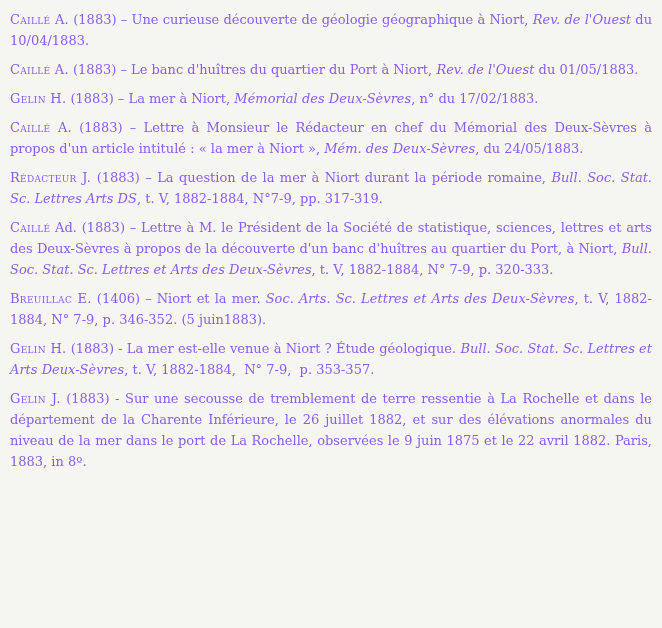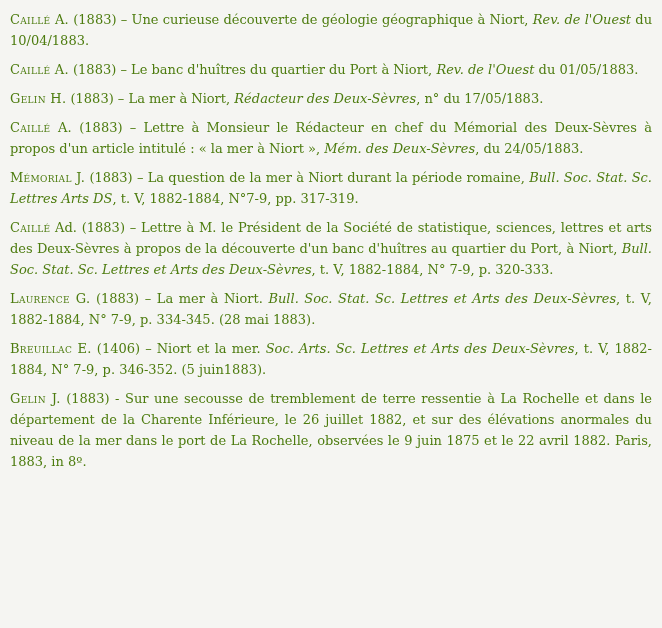--- a/index.html
+++ b/index.html
@@ -9,21 +9,21 @@
   }
   .page {
     width: 662px;
     height: 628px;
     box-sizing: border-box;
     padding: 9px 10px 0 10px;
     overflow: hidden;
     font-family: "DejaVu Serif", "Liberation Serif", serif;
     font-size: 13px;
     line-height: 21px;
-    color: #4d7c0f;
+    color: #8b5cf6;
     background: #f5f5f2;
   }
   .ref {
     margin: 0 0 8px 0;
     text-align: justify;
     white-space: pre-wrap;
   }
   .sc {
     font-variant: small-caps;
     letter-spacing: 0.3px;
@@ -35,21 +35,21 @@
     font-style: normal;
   }
 </style>
 </head>
 <body>
 
 <div class="page">
   <div>
       <p class="ref"><span class="sc">Caillé A.</span><span class="n"> (1883) – Une curieuse découverte de géologie géographique à Niort, </span><span class="i">Rev. de l'Ouest</span><span class="n"> du 10/04/1883.</span></p>
       <p class="ref"><span class="sc">Caillé A.</span><span class="n"> (1883) – Le banc d'huîtres du quartier du Port à Niort, </span><span class="i">Rev. de l'Ouest</span><span class="n"> du 01/05/1883.</span></p>
-      <p class="ref"><span class="sc">Gelin H.</span><span class="n"> (1883) – La mer à Niort, </span><span class="i">Rédacteur des Deux-Sèvres</span><span class="n">, n° du 17/05/1883.</span></p>
+      <p class="ref"><span class="sc">Gelin H.</span><span class="n"> (1883) – La mer à Niort, </span><span class="i">Mémorial des Deux-Sèvres</span><span class="n">, n° du 17/02/1883.</span></p>
       <p class="ref"><span class="sc">Caillé A.</span><span class="n"> (1883) – Lettre à Monsieur le Rédacteur en chef du Mémorial des Deux-Sèvres à propos d'un article intitulé : « la mer à Niort », </span><span class="i">Mém. des Deux-Sèvres</span><span class="n">, du 24/05/1883.</span></p>
-      <p class="ref"><span class="sc">Mémorial J.</span><span class="n"> (1883) – La question de la mer à Niort durant la période romaine, </span><span class="i">Bull. Soc. Stat. Sc. Lettres Arts DS</span><span class="n">, t. V, 1882-1884, N°7-9, pp. 317-319.</span></p>
+      <p class="ref"><span class="sc">Rédacteur J.</span><span class="n"> (1883) – La question de la mer à Niort durant la période romaine, </span><span class="i">Bull. Soc. Stat. Sc. Lettres Arts DS</span><span class="n">, t. V, 1882-1884, N°7-9, pp. 317-319.</span></p>
       <p class="ref"><span class="sc">Caillé</span><span class="n"> Ad. (1883) – Lettre à M. le Président de la Société de statistique, sciences, lettres et arts des Deux-Sèvres à propos de la découverte d'un banc d'huîtres au quartier du Port, à Niort, </span><span class="i">Bull. Soc. Stat. Sc. Lettres et Arts des Deux-Sèvres</span><span class="n">, t. V, 1882-1884, N° 7-9, p. 320-333.</span></p>
-      <p class="ref"><span class="sc">Laurence G.</span><span class="n"> (1883) – La mer à Niort. </span><span class="i">Bull. Soc. Stat. Sc. Lettres et Arts des Deux-Sèvres</span><span class="n">, t. V, 1882-1884, N° 7-9, p. 334-345. (28 mai 1883).</span></p>
       <p class="ref"><span class="sc">Breuillac E.</span><span class="n"> (1406) – Niort et la mer. </span><span class="i">Soc. Arts. Sc. Lettres et Arts des Deux-Sèvres</span><span class="n">, t. V, 1882-1884, N° 7-9, p. 346-352. (5 juin1883).</span></p>
+      <p class="ref"><span class="sc">Gelin H.</span><span class="n"> (1883) - La mer est-elle venue à Niort ? Étude géologique. </span><span class="i">Bull. Soc. Stat. Sc. Lettres et Arts Deux-Sèvres</span><span class="n">, t. V, 1882-1884,  N° 7-9,  p. 353-357.</span></p>
       <p class="ref"><span class="sc">Gelin J.</span><span class="n"> (1883) - Sur une secousse de tremblement de terre ressentie à La Rochelle et dans le département de la Charente Inférieure, le 26 juillet 1882, et sur des élévations anormales du niveau de la mer dans le port de La Rochelle, observées le 9 juin 1875 et le 22 avril 1882. Paris, 1883, in 8º.</span></p>
     </div>
 </div>
 
 </body></html>

